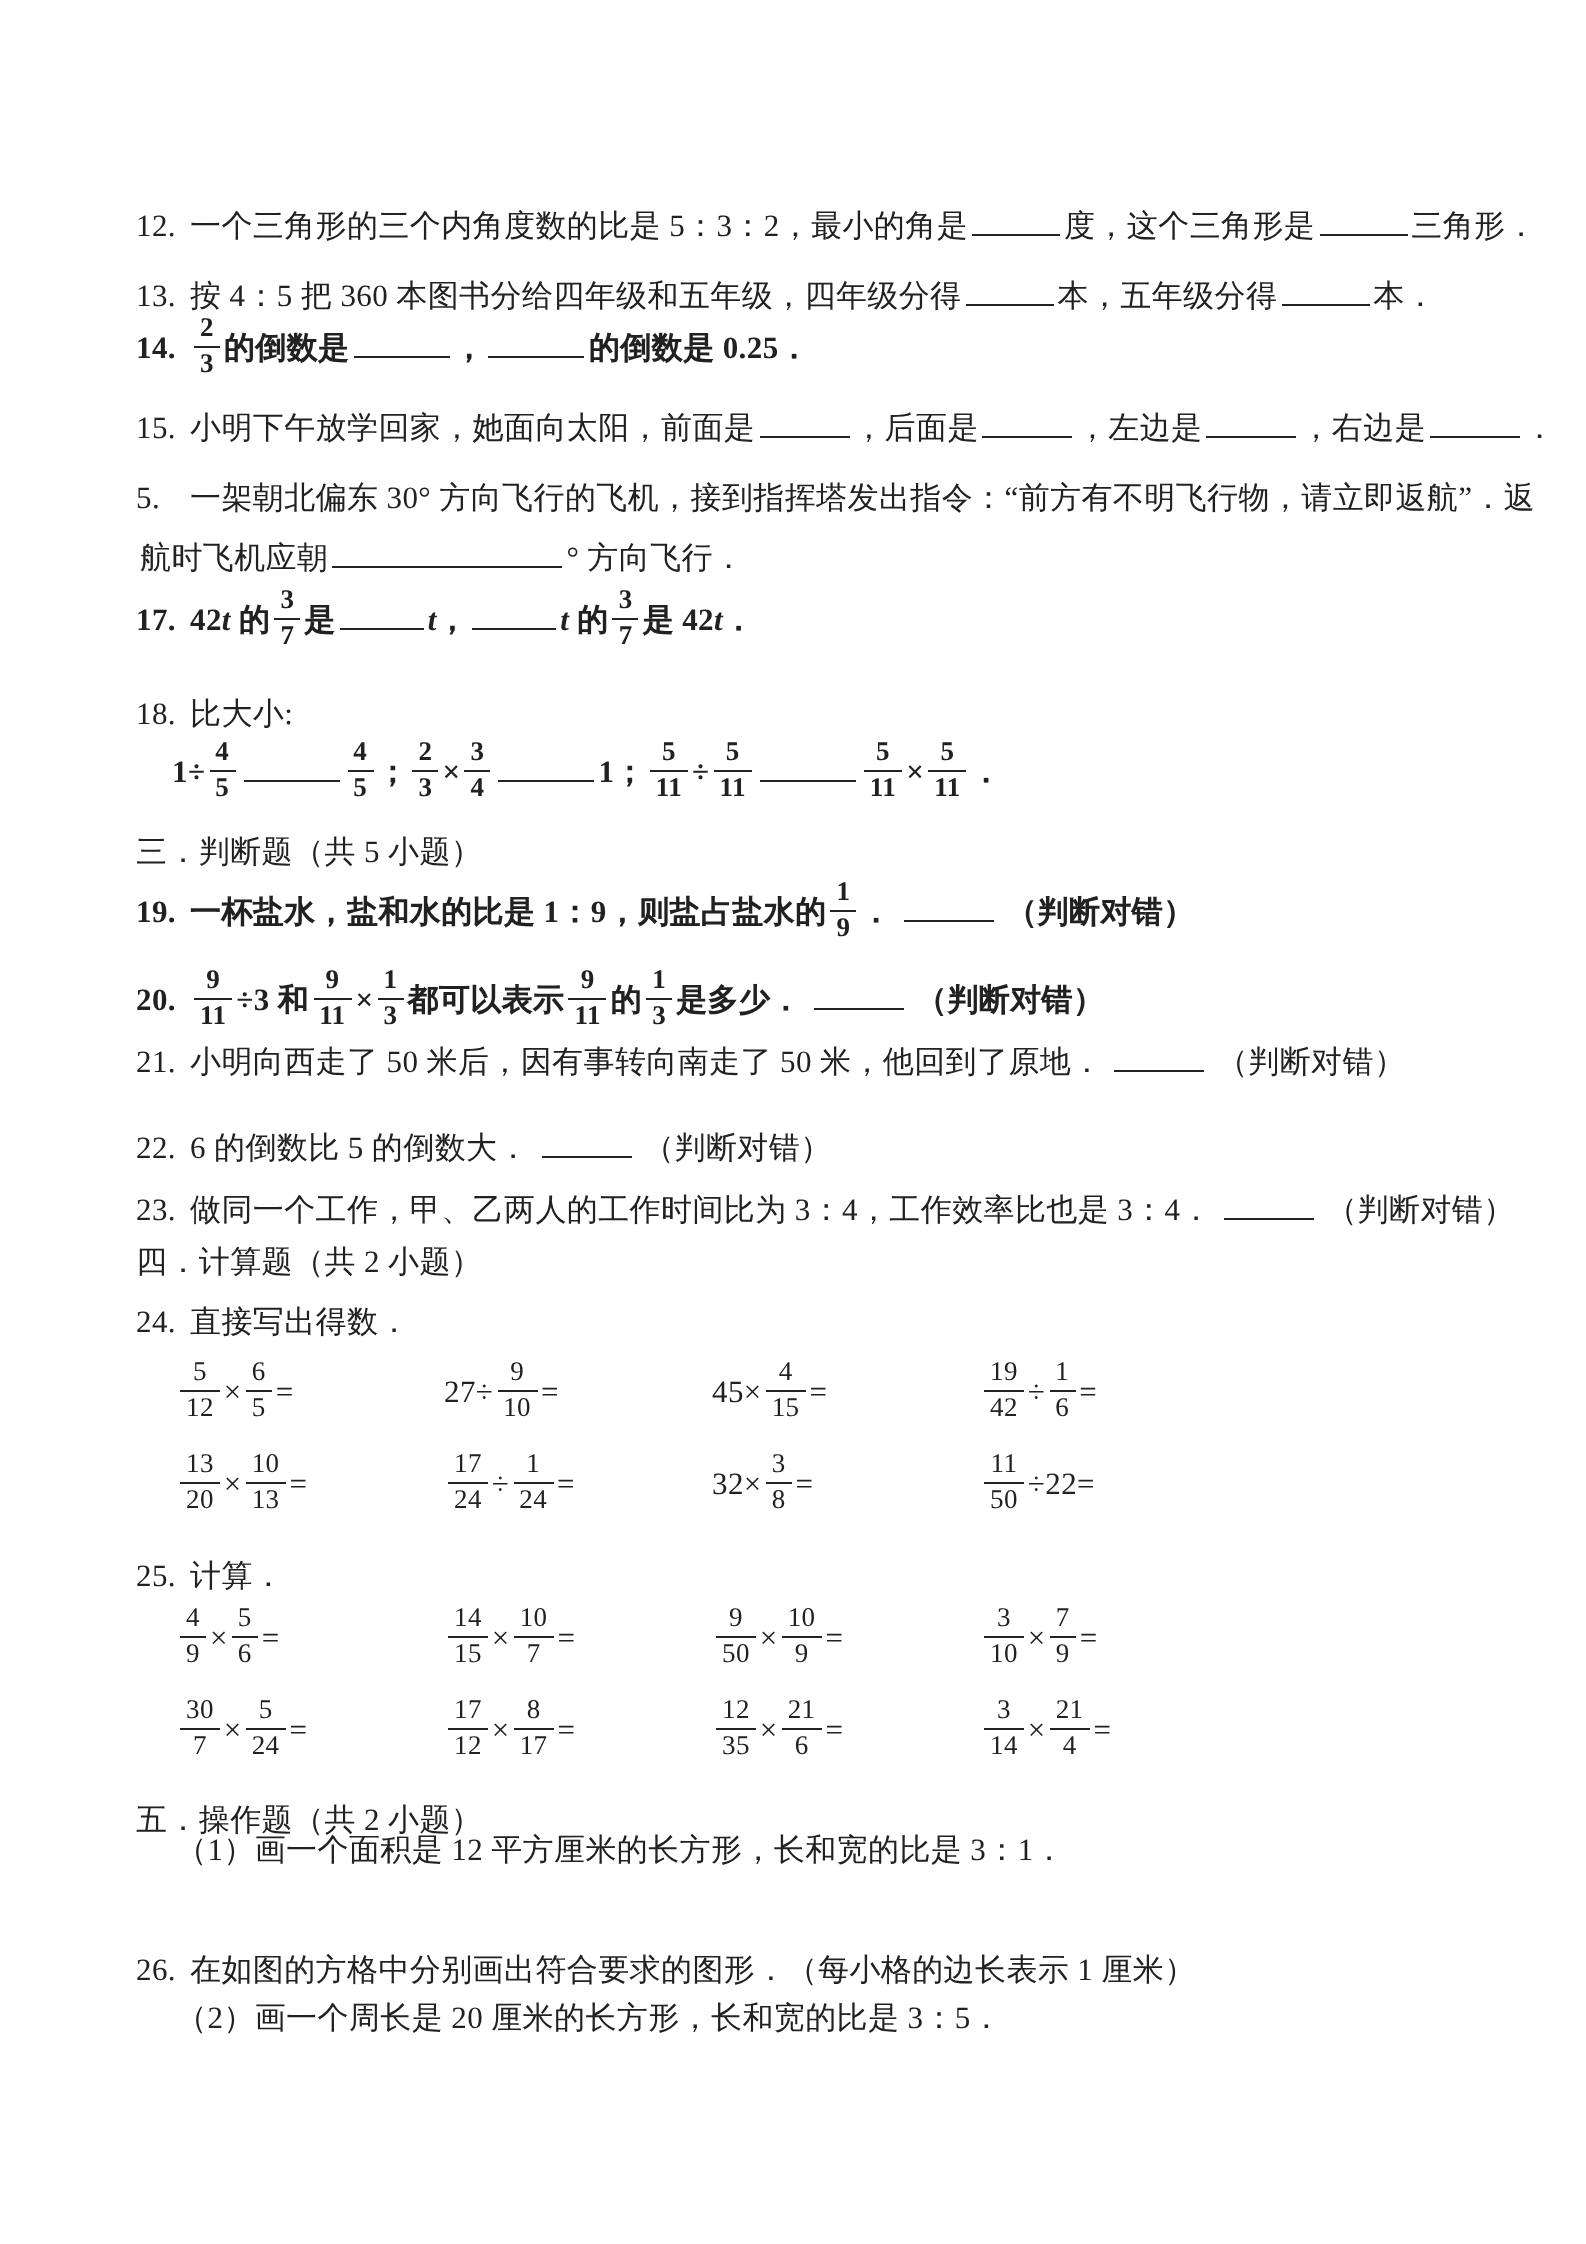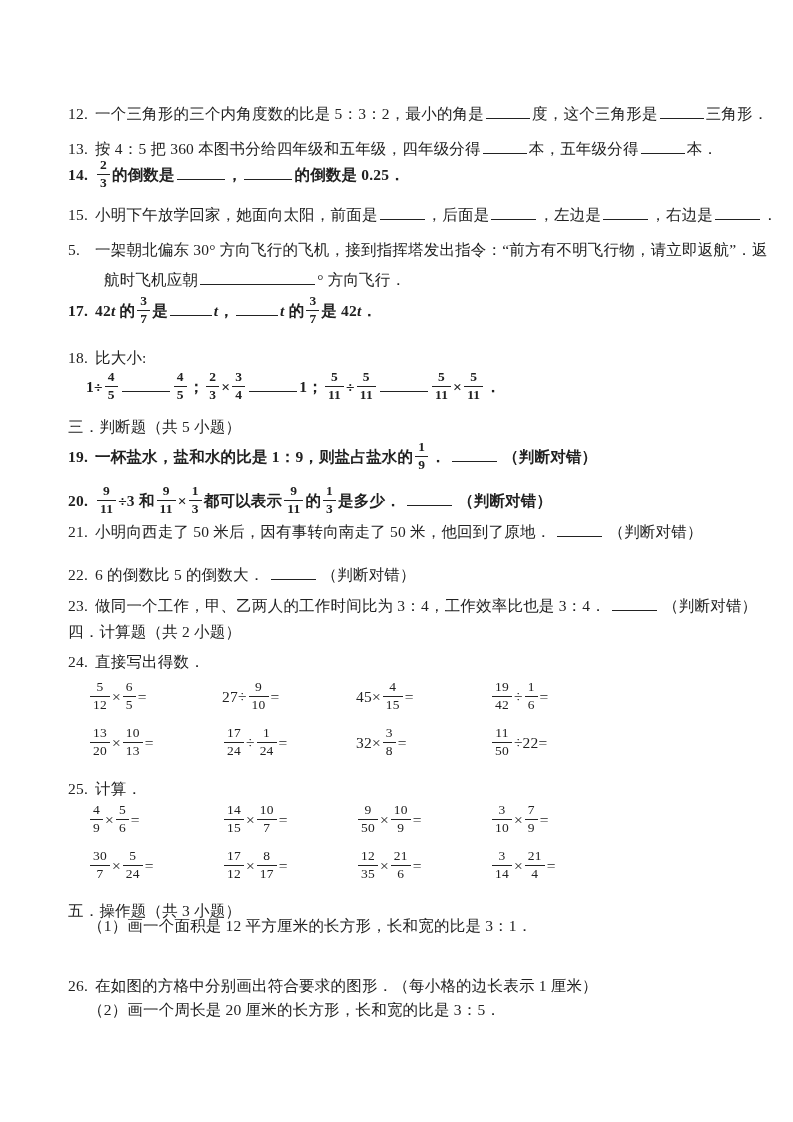--- a/index.html
+++ b/index.html
@@ -6,21 +6,21 @@
   html, body { width: 793px; height: 1122px; }
   body {
     background: #ffffff;
     font-family: "Liberation Serif", "DejaVu Serif", serif;
     color: #212121;
     position: relative;
   }
   .page { position: absolute; top: 0; left: 0; width: 793px; height: 1122px; background: #fff; overflow: hidden; }
   .line { position: absolute; left: 68px; white-space: nowrap; font-size: 15.5px; line-height: 20px; letter-spacing: 0.2px; }
   .fl { line-height: 40px; font-weight: bold; }
-  .cont { left: 104px; }
+  .cont { left: 70px; }
   .expr { left: 86px; }
   .sub  { left: 88px; }
   .sec  { font-weight: normal; }
   .qnum { display: inline-block; min-width: 27px; }
   .frac {
     display: inline-block; vertical-align: middle; text-align: center;
     font-size: 13.5px; line-height: 1.1; margin: 0 2px; position: relative; top: -2px;
   }
   .frac .fn { display: block; border-bottom: 1px solid #222; padding: 0 3px 1px; }
   .frac .fd { display: block; padding: 1px 3px 0; }
@@ -77,18 +77,18 @@
         <div class="cell"><span class="frac"><span class="fn">14</span><span class="fd">15</span></span><span>×</span><span class="frac"><span class="fn">10</span><span class="fd">7</span></span><span>=</span></div>
         <div class="cell"><span class="frac"><span class="fn">9</span><span class="fd">50</span></span><span>×</span><span class="frac"><span class="fn">10</span><span class="fd">9</span></span><span>=</span></div>
         <div class="cell"><span class="frac"><span class="fn">3</span><span class="fd">10</span></span><span>×</span><span class="frac"><span class="fn">7</span><span class="fd">9</span></span><span>=</span></div>
       </div>
       <div class="line calc" id="q25r2">
         <div class="cell"><span class="frac"><span class="fn">30</span><span class="fd">7</span></span><span>×</span><span class="frac"><span class="fn">5</span><span class="fd">24</span></span><span>=</span></div>
         <div class="cell"><span class="frac"><span class="fn">17</span><span class="fd">12</span></span><span>×</span><span class="frac"><span class="fn">8</span><span class="fd">17</span></span><span>=</span></div>
         <div class="cell"><span class="frac"><span class="fn">12</span><span class="fd">35</span></span><span>×</span><span class="frac"><span class="fn">21</span><span class="fd">6</span></span><span>=</span></div>
         <div class="cell"><span class="frac"><span class="fn">3</span><span class="fd">14</span></span><span>×</span><span class="frac"><span class="fn">21</span><span class="fd">4</span></span><span>=</span></div>
       </div>
-      <div class="line sec" id="sec5"><span>五．操作题（共 3 小题）</span></div>
+      <div class="line sec" id="sec5"><span>五．操作题（共 2 小题）</span></div>
       <div class="line q" id="q26"><span class="qnum">26.</span><span>在如图的方格中分别画出符合要求的图形．（每小格的边长表示 1 厘米）</span></div>
       <div class="line sub" id="q26s1"><span>（1）画一个面积是 12 平方厘米的长方形，长和宽的比是 3：1．</span></div>
       <div class="line sub" id="q26s2"><span>（2）画一个周长是 20 厘米的长方形，长和宽的比是 3：5．</span></div>
     </div>
 </div>
 
 </body></html>

